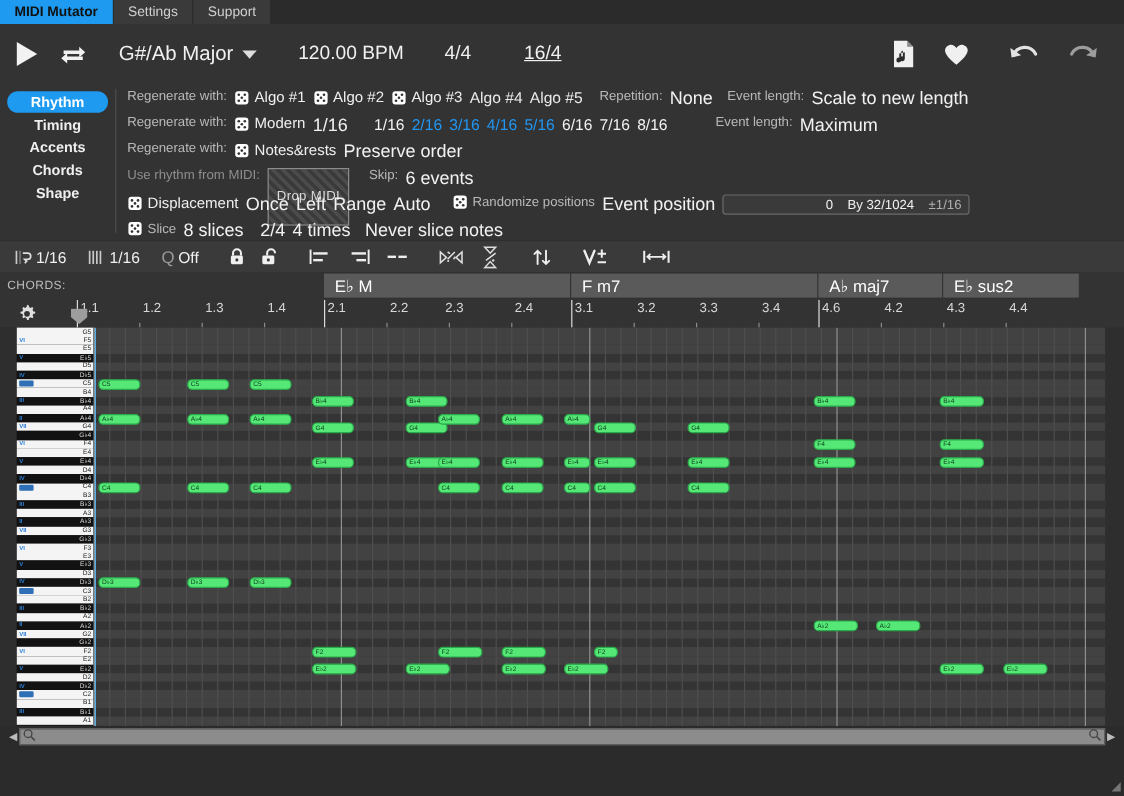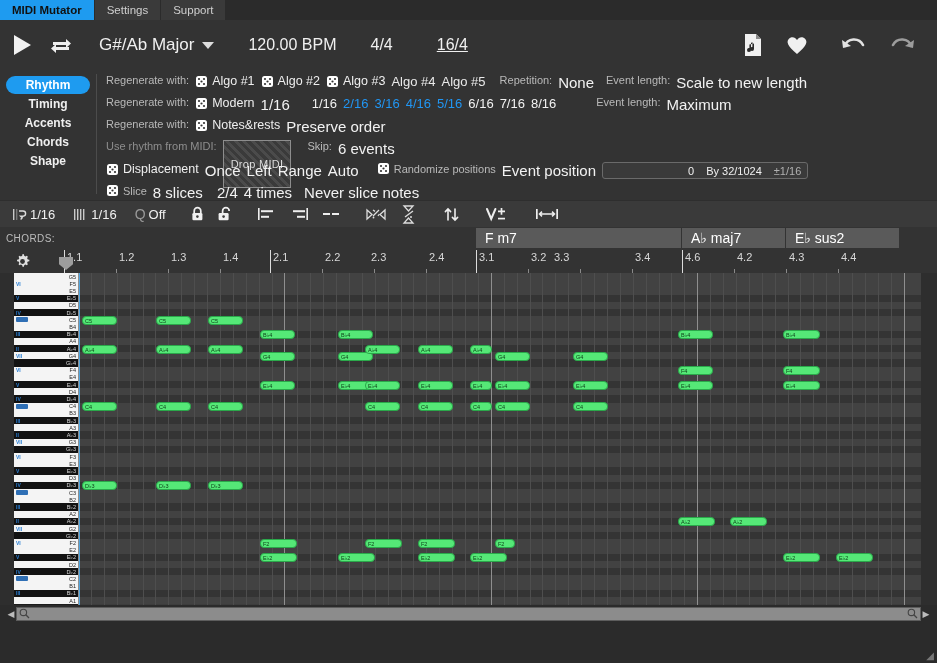--- a/index.html
+++ b/index.html
@@ -478,20 +478,21 @@
         <rect x="1" y="2" width="1.7" height="10" fill="#eee"></rect>
         <rect x="21.3" y="2" width="1.7" height="10" fill="#eee"></rect>
         <path d="M4.5 7 h15 M7 4.6 L4.5 7 L7 9.4 M17 4.6 L19.5 7 L17 9.4" stroke="#eee" stroke-width="1.5" fill="none"></path>
       </svg>
   </div>
 </div>
 
 <div class="chordrow">
   <div class="chord-lbl">CHORDS:</div>
   <div class="chord-area">
+    <div class="chord-cell" style="left:206px;width:205px">E♭ M</div>
     <div class="chord-cell" style="left:412px;width:205px">F m7</div>
     <div class="chord-cell" style="left:618px;width:103px">A♭ maj7</div>
     <div class="chord-cell" style="left:722px;width:113px">E♭ sus2</div>
   </div>
 </div>
 
 <div class="rulerrow">
   <div class="gearcell">
     <svg width="17" height="17" viewBox="0 0 17 17">
       <path d="M8.5 1 l1.4 .35 .3 1.5 1.3 .75 1.35 -.75 1 1 -.75 1.35 .75 1.3 1.5 .3 0 1.4 -1.5 .3 -.75 1.3 .75 1.35 -1 1 -1.35 -.75 -1.3 .75 -.3 1.5 -1.4 0 -.3 -1.5 -1.3 -.75 -1.35 .75 -1 -1 .75 -1.35 -.75 -1.3 -1.5 -.3 0 -1.4 1.5 -.3 .75 -1.3 -.75 -1.35 1 -1 1.35 .75 1.3 -.75 .3 -1.5 z" fill="#e0e0e0"></path>
@@ -515,21 +516,21 @@
     <div class="rbeat" style="left:310px"></div>
     <div class="rtick" style="left:307px">2.3</div>
     <div class="rbeat" style="left:362px"></div>
     <div class="rtick" style="left:365px">2.4</div>
 
     <div class="rbar" style="left:412px"></div>
     <div class="rtick" style="left:415px">3.1</div>
     <div class="rbeat" style="left:464px"></div>
     <div class="rtick" style="left:467px">3.2</div>
     <div class="rbeat" style="left:516px"></div>
-    <div class="rtick" style="left:490px">3.3</div>
+    <div class="rtick" style="left:519px">3.3</div>
     <div class="rbeat" style="left:568px"></div>
     <div class="rtick" style="left:571px">3.4</div>
 
     <div class="rbar" style="left:618px"></div>
     <div class="rtick" style="left:621px">4.6</div>
     <div class="rbeat" style="left:670px"></div>
     <div class="rtick" style="left:673px">4.2</div>
     <div class="rbeat" style="left:722px"></div>
     <div class="rtick" style="left:725px">4.3</div>
     <div class="rbeat" style="left:774px"></div>

